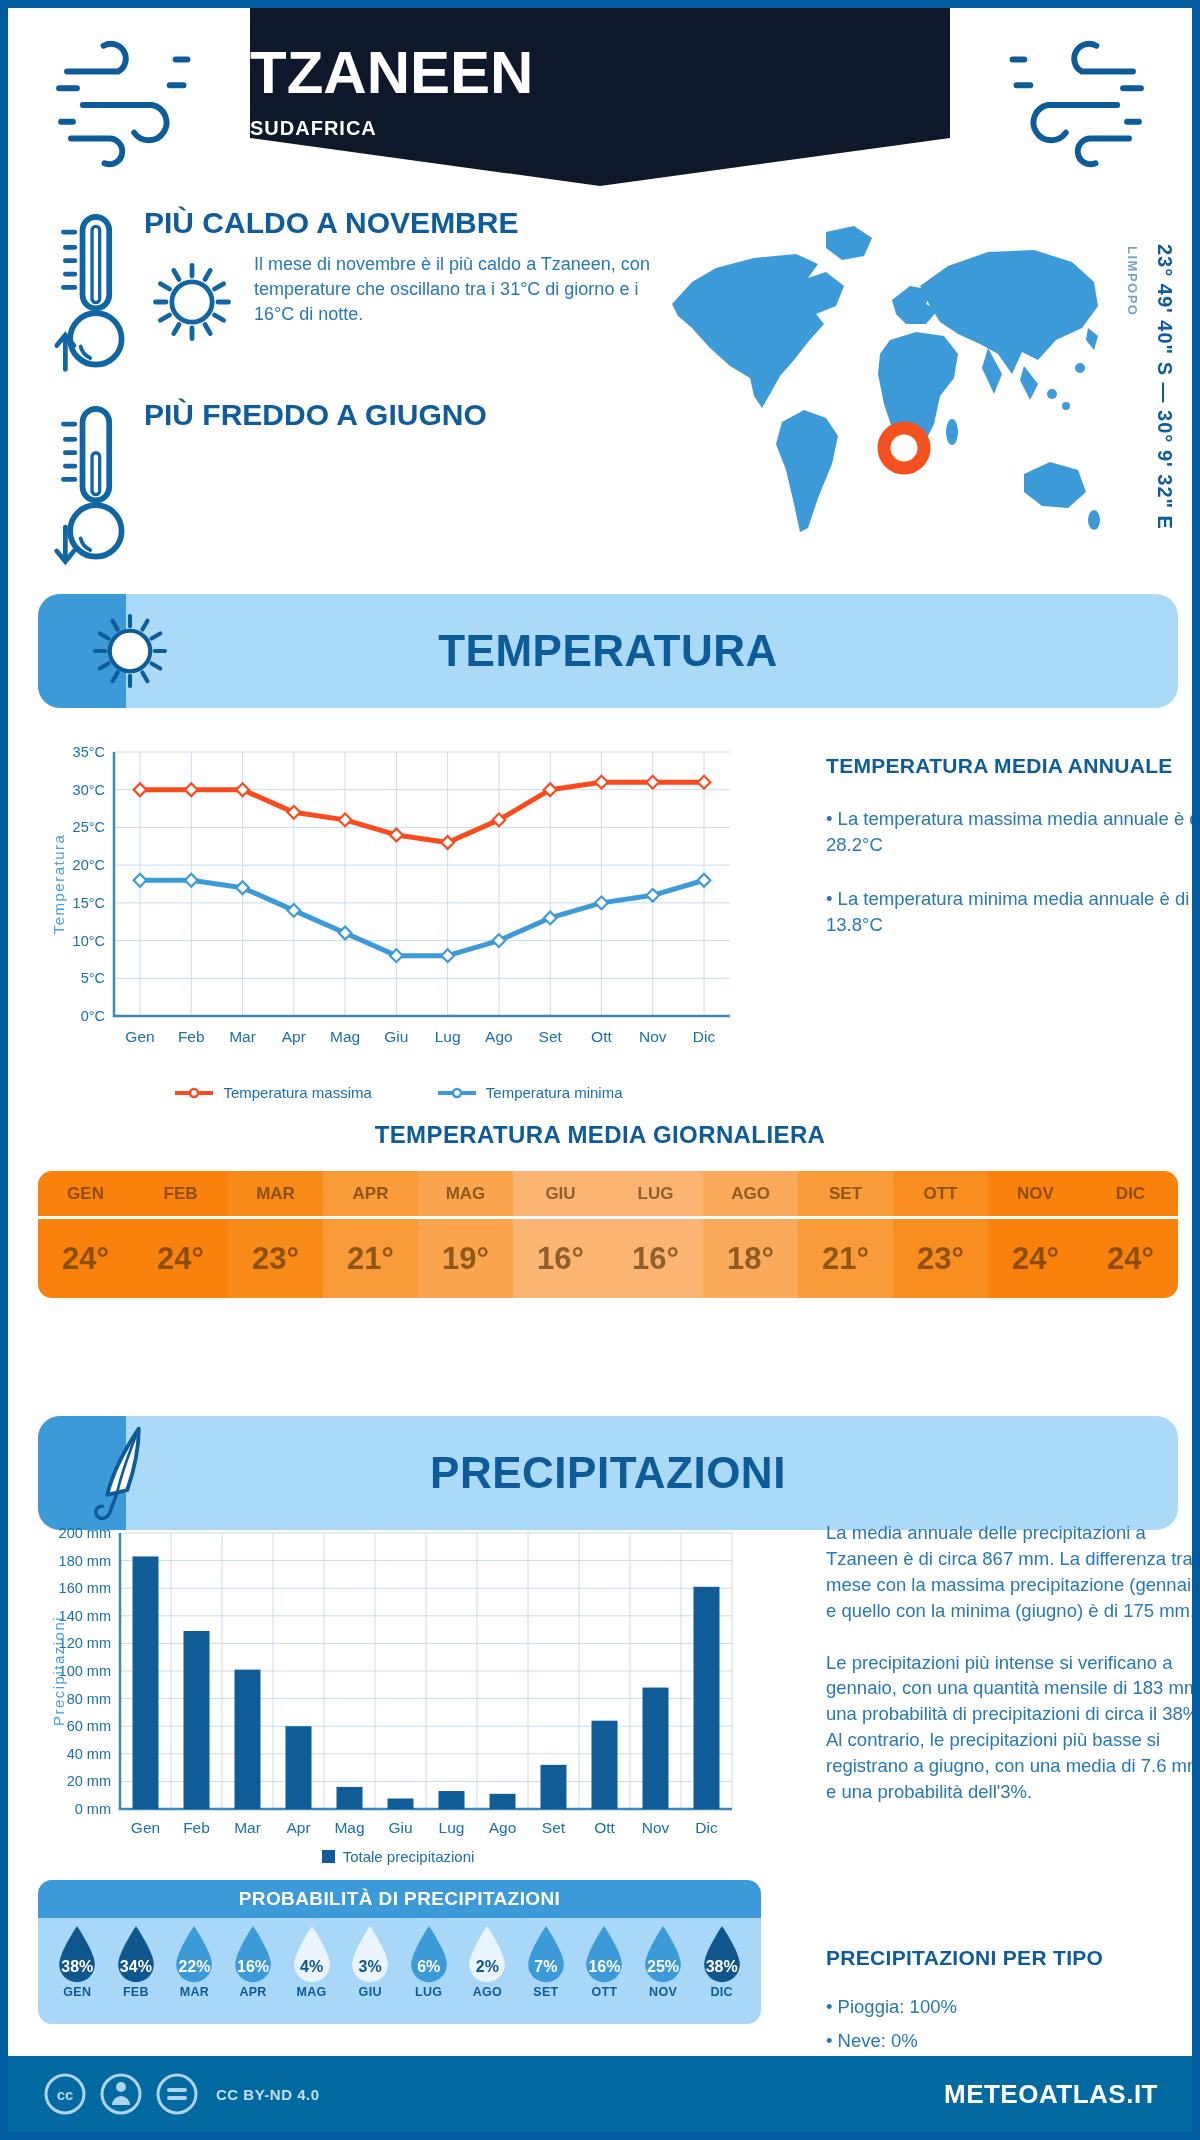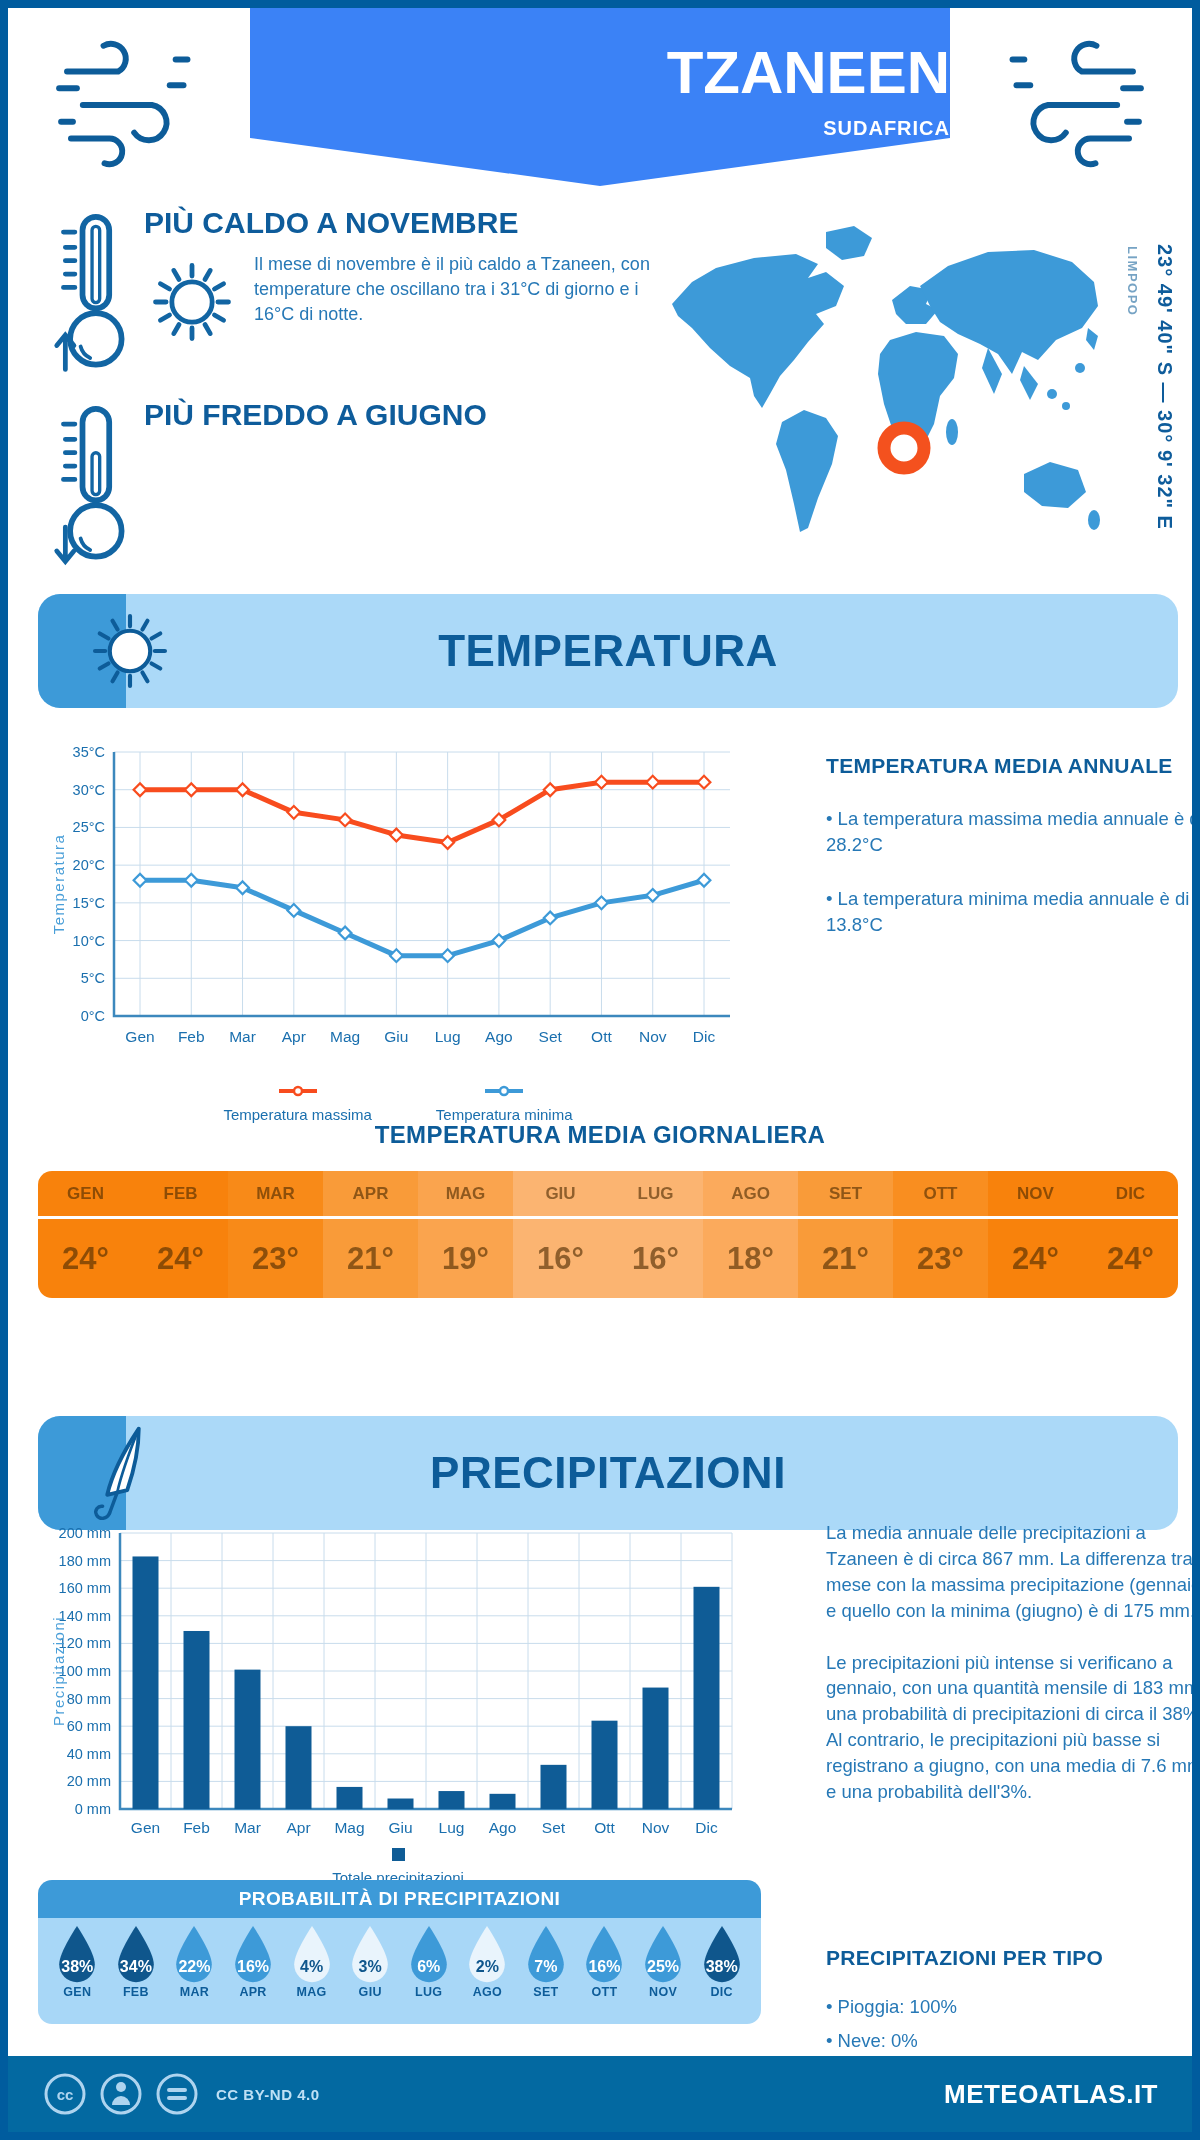--- a/index.html
+++ b/index.html
@@ -4,22 +4,22 @@
 <style>
   html,body{margin:0;padding:0;background:#e8e8e8;}
   .page{
     position:relative; width:1200px; height:2140px; margin:0 auto;
     background:#ffffff; box-sizing:border-box; border:8px solid #005c9e;
     font-family:"Liberation Sans", sans-serif; overflow:hidden;
   }
   
   .top-banner{
     position:absolute; left:242px; top:0; width:700px; height:178px;
-    background:#3b82f6; clip-path:polygon(0 0,100% 0,100% 73%,50% 100%,0 73%);
-    text-align:right; color:#fff;
+    background:#0f172a; clip-path:polygon(0 0,100% 0,100% 73%,50% 100%,0 73%);
+    text-align:left; color:#fff;
   }
   .top-banner h1{margin:30px 0 0 0; font-size:60px; letter-spacing:0px; font-weight:bold;}
   .top-banner .sub{margin-top:10px; font-size:20px; font-weight:bold; letter-spacing:1px;}
   .wind{position:absolute; top:18px; width:190px; height:158px;}
   .wind.left{left:44px;}
   .wind.right{right:44px; transform:scaleX(-1);}
   
   .extreme{position:absolute; left:44px; width:610px;}
   .extreme .thermo{position:absolute; left:0; top:4px;}
   .extreme .content{margin-left:92px;}
@@ -38,21 +38,21 @@
     background:#abd9f8; border-radius:22px;}
   .section-banner .tab{position:absolute; left:0; top:0; width:88px; height:114px;
     background:#3d9ad8; border-radius:22px 0 0 22px;}
   .section-banner .bicon{position:absolute; left:46px; top:11px;}
   .section-banner .btitle{position:absolute; left:0; right:0; top:32px; text-align:center;
     font-size:44px; font-weight:bold; color:#0d5c99; letter-spacing:0.5px;}
   
   .chart{position:absolute; left:40px;}
   .legend-row{position:absolute; left:40px; width:700px; display:flex; justify-content:center;
     gap:64px; align-items:center;}
-  .legend-item{display:flex; align-items:center; gap:8px; font-size:15px; color:#1a6fae;flex-direction:column;}
+  .legend-item{display:flex; align-items:center; gap:8px; font-size:15px; color:#1a6fae;}
   
   .side-col{position:absolute; left:818px; width:390px;}
   .side-col h3{margin:0; font-size:21px; font-weight:bold; color:#0d5c99; letter-spacing:0.3px;}
   .side-col p{margin:0; font-size:18.5px; line-height:1.4; color:#2678b6;}
   .side-col p.gap{margin-top:26px;}
   .annual-bullet{margin-top:28px !important;}
   
   .daily-title{position:absolute; left:0; right:0; top:1113px; text-align:center;
     font-size:24px; font-weight:bold; color:#0d5c99; letter-spacing:0.4px;}
   .temp-table{position:absolute; left:30px; top:1163px; width:1140px; height:127px;

